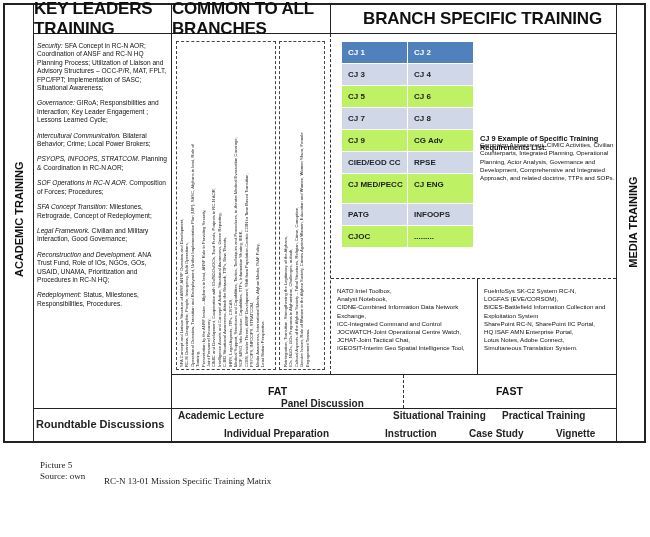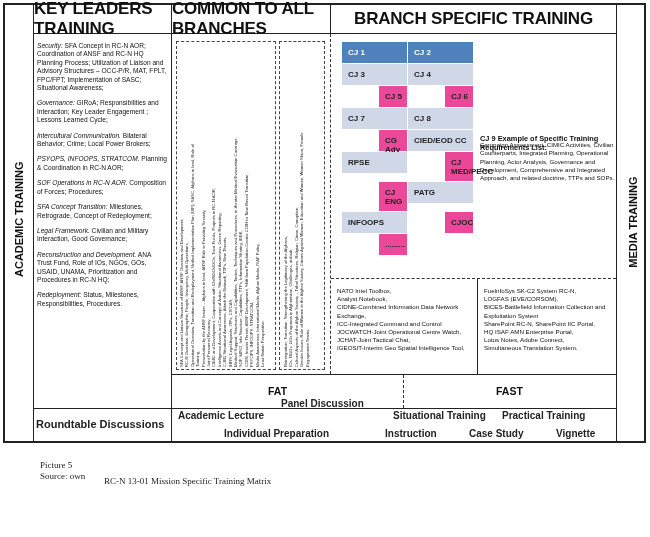--- a/index.html
+++ b/index.html
@@ -15,21 +15,21 @@
   .kl p { margin: 0 0 7px 0; }
   .kl i { font-style: italic; }
   .boxA { position: absolute; left: 176px; top: 41px; width: 100px; height: 329px; border: 1px dashed #444; box-sizing: border-box; overflow: hidden; }
   .boxB { position: absolute; left: 279px; top: 41px; width: 46px; height: 329px; border: 1px dashed #444; box-sizing: border-box; overflow: hidden; }
   .rot { position: absolute; font-size: 4.2px; line-height: 5.4px; white-space: nowrap; transform: rotate(-90deg); transform-origin: top left; color: #222; }
   .cj-grid { position: absolute; left: 342px; top: 42px; width: 132px; display: grid; grid-template-columns: 66px 66px; }
   .cj-cell { font-size: 8px; font-weight: bold; padding: 6px 0 0 6px; box-sizing: border-box; height: 22px; border-right: 1px solid #fff; border-bottom: 1px solid #fff; color: #222; }
   .cj-cell.tall { height: 30px; }
   .cj-cell.hd { background: #4f81bd; color: #fff; }
   .cj-cell.alt { background: #d0d8e8; }
-  .cj-cell.alt2 { background: #ec4899; margin-left: 37px; }
+  .cj-cell.alt2 { background: #bef264; }
   .cj9-title { position: absolute; left: 480px; top: 106px; width: 140px; font-size: 7.4px; font-weight: bold; line-height: 9px; margin-top: 28px; }
   .cj9-list { position: absolute; left: 480px; top: 141px; width: 145px; font-size: 6.2px; line-height: 8.3px; }
   .tools { position: absolute; font-size: 6.2px; line-height: 8.2px; }
   .fat { position: absolute; font-weight: bold; font-size: 10.5px; }
   .method { position: absolute; font-weight: bold; font-size: 10px; white-space: nowrap; color: #222; }
   .caption { position: absolute; font-family: "Liberation Serif", serif; font-size: 9px; color: #222; white-space: nowrap; }
 </style>
 </head>
 <body>
 
@@ -46,21 +46,21 @@
 <div class="dv" style="left:403px; top:375px; height:33px;"></div>
 <div class="dv" style="left:171px; top:34px; height:374px; border-left-style: dashed; opacity:0.0;"></div>
 <div class="dh" style="left:331px; top:278px; width:285px;"></div>
 <div class="vline" style="left:477px; top:279px; height:95px;"></div>
 
 <div class="vert" style="left:-36px; top:216px; width:110px; text-align:center;">ACADEMIC TRAINING</div>
 <div class="vert" style="left:578px; top:216px; width:110px; text-align:center;">MEDIA TRAINING</div>
 
 <div class="hdr" style="left:34px; top:4px; width:137px; height:29px;">KEY LEADERS TRAINING</div>
 <div class="hdr" style="left:172px; top:4px; width:158px; height:29px;">COMMON TO ALL BRANCHES</div>
-<div class="hdr" style="left:331px; top:4px; width:285px; height:29px;">BRANCH SPECIFIC TRAINING</div>
+<div class="hdr" style="left:340px; top:4px; width:285px; height:29px;">BRANCH SPECIFIC TRAINING</div>
 
 <div class="kl">
   <p><i>Security:</i><span> SFA Concept in RC-N AOR; Coordination of ANSF and RC-N HQ Planning Process; Utilization of Liaison and Advisory Structures – OCC-P/R, MAT, FPLT, FPC/FPT; Implementation of SASC; Situational Awareness;</span></p>
   <p><i>Governance:</i><span> GIRoA; Responsibilities and Interaction; Key Leader Engagement ; Lessons Learned Cycle;</span></p>
   <p><i>Intercultural Communication.</i><span> Bilateral Behavior; Crime; Local Power Brokers;</span></p>
   <p><i>PSYOPS, INFOOPS, STRATCOM.</i><span> Planning &amp; Coordination in RC-N AOR;</span></p>
   <p><i>SOF Operations in RC-N AOR.</i><span> Composition of Forces; Procedures;</span></p>
   <p><i>SFA Concept Transition:</i><span> Milestones, Retrograde, Concept of Redeployment;</span></p>
   <p><i>Legal Framework.</i><span> Civilian and Military Interaction, Good Governance;</span></p>
   <p><i>Reconstruction and Development.</i><span> ANA Trust Fund, Role of IOs, NGOs, GOs, USAID, UNAMA, Prioritization and Procedures in RC-N HQ;</span></p>
@@ -99,20 +99,21 @@
 
 <div class="cj-grid" id="cjgrid">
     <div class="cj-cell hd">CJ 1</div>
     <div class="cj-cell hd">CJ 2</div>
     <div class="cj-cell alt">CJ 3</div>
     <div class="cj-cell alt">CJ 4</div>
     <div class="cj-cell alt2">CJ 5</div>
     <div class="cj-cell alt2">CJ 6</div>
     <div class="cj-cell alt">CJ 7</div>
     <div class="cj-cell alt">CJ 8</div>
+    <div class="cj-cell alt2">CJ 9</div>
     <div class="cj-cell alt2">CG Adv</div>
     <div class="cj-cell alt">CIED/EOD CC</div>
     <div class="cj-cell alt">RPSE</div>
     <div class="cj-cell alt2 tall">CJ MED/PECC</div>
     <div class="cj-cell alt2 tall">CJ ENG</div>
     <div class="cj-cell alt">PATG</div>
     <div class="cj-cell alt">INFOOPS</div>
     <div class="cj-cell alt2">CJOC</div>
     <div class="cj-cell alt2">.........</div>
   </div>

